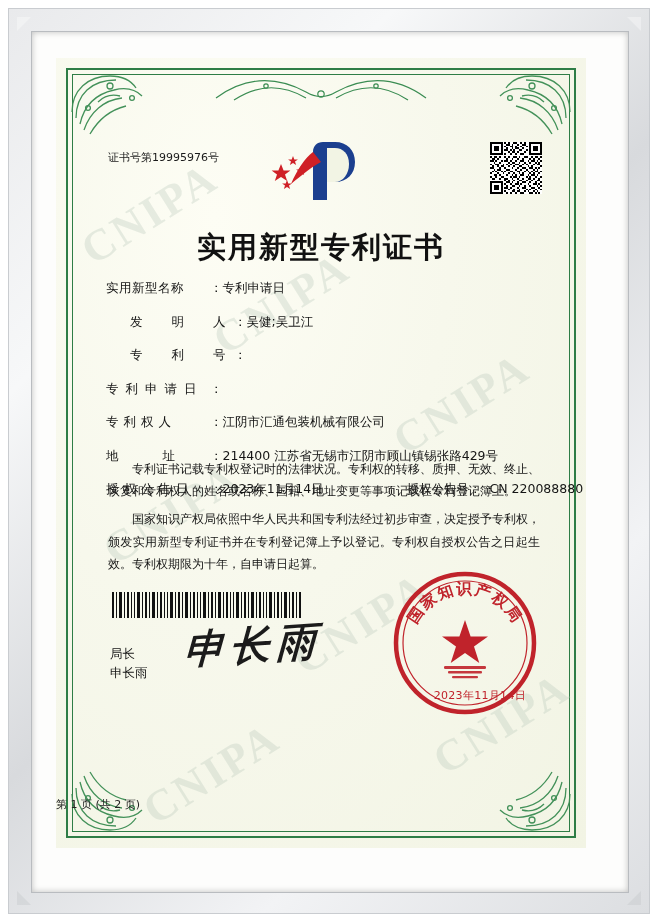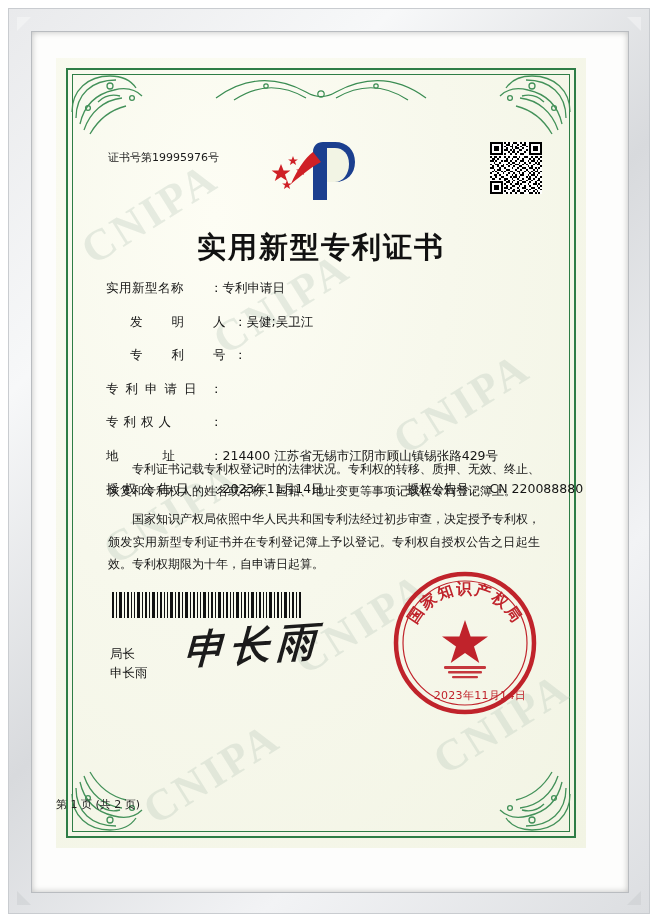--- a/index.html
+++ b/index.html
@@ -617,20 +617,21 @@
     </div>
 
     <div class="frow">
       <span class="flabel sp2">专利申请日</span>
       <span class="fcolon">：</span>
     </div>
 
     <div class="frow">
       <span class="flabel">专 利 权 人</span>
       <span class="fcolon">：</span>
+      <span class="fvalue">江阴市汇通包装机械有限公司</span>
     </div>
 
     <div class="frow">
       <span class="flabel sp4">地 址</span>
       <span class="fcolon">：</span>
       <span class="fvalue">214400 江苏省无锡市江阴市顾山镇锡张路429号</span>
     </div>
 
     <div class="frow split">
       <span class="flabel">授 权 公 告 日</span>

